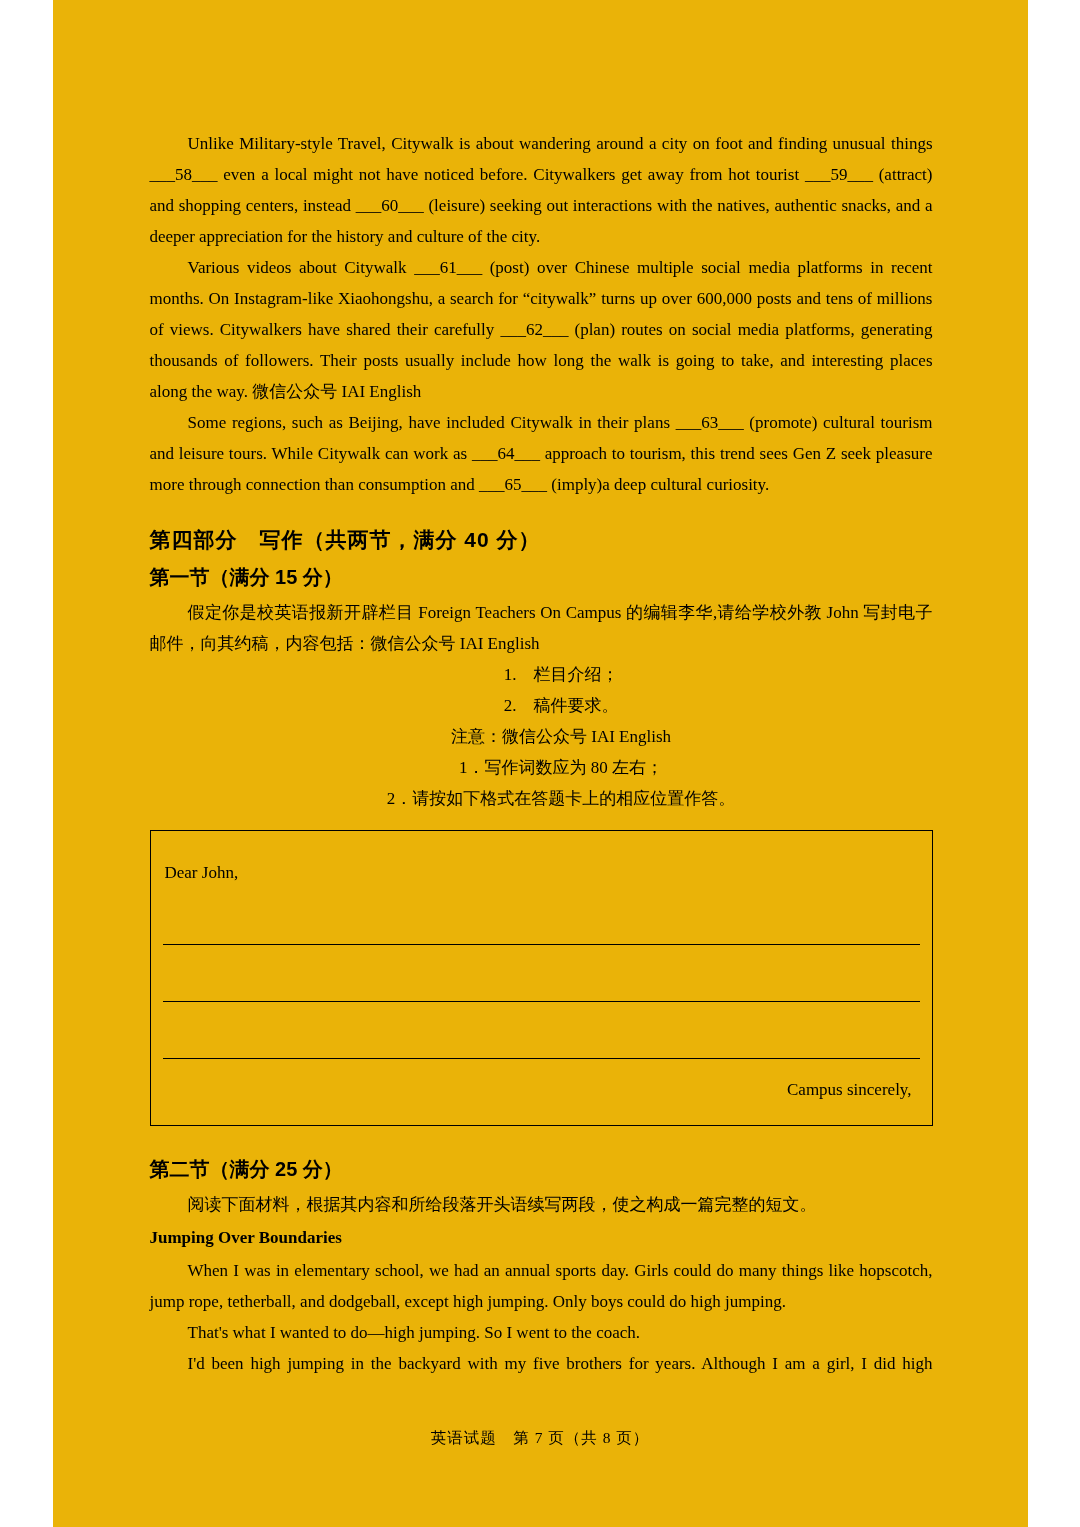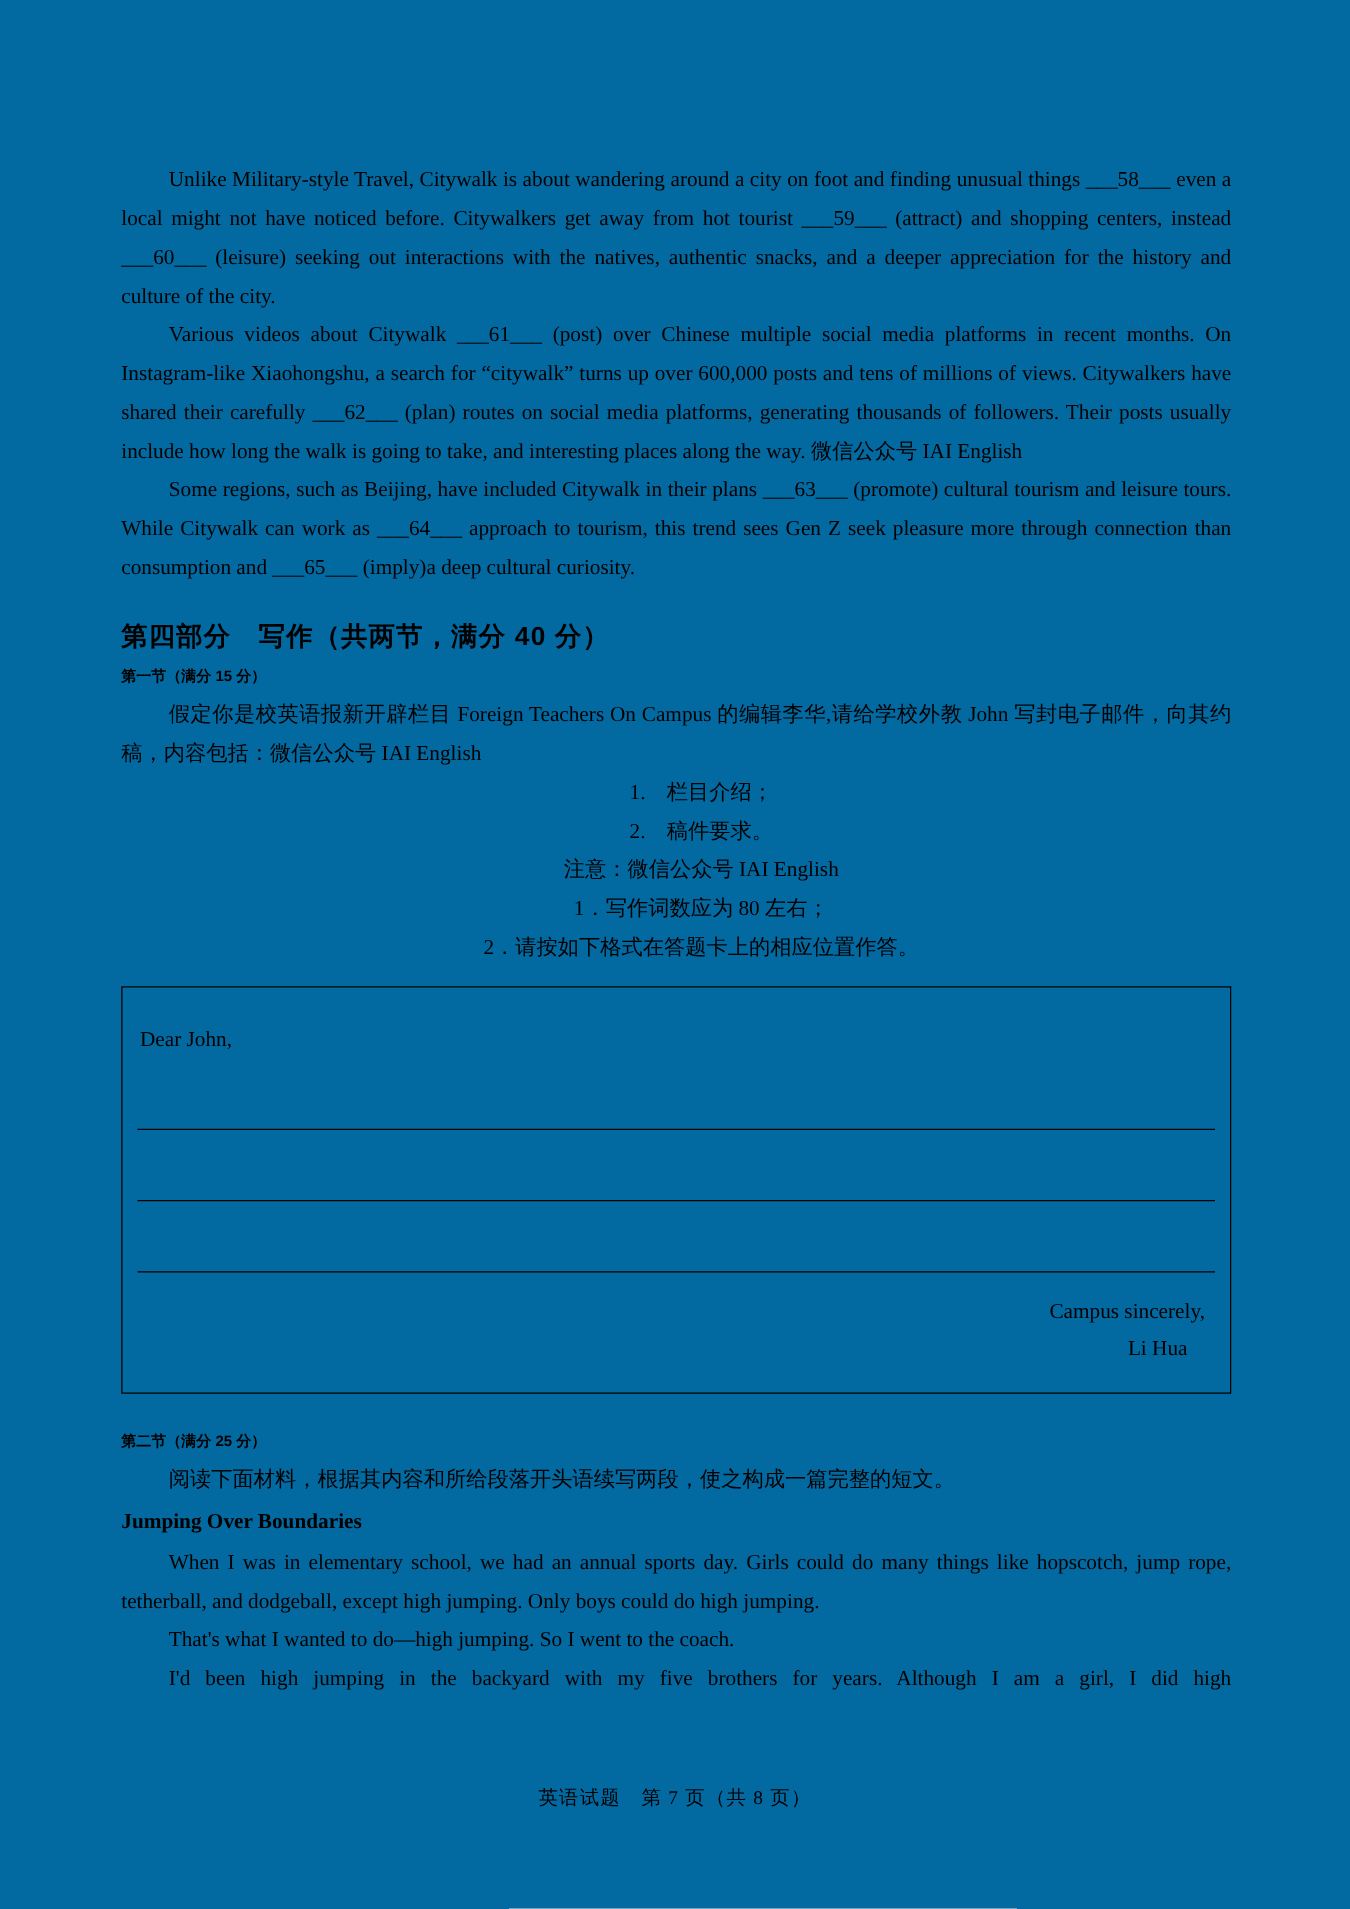--- a/index.html
+++ b/index.html
@@ -1,21 +1,21 @@
 <!DOCTYPE html>
 <html><head>
 <meta charset="utf-8">
 <style>
   * { box-sizing: border-box; }
   html, body { margin: 0; padding: 0; background: #ffffff; }
   .page {
-    width: 1080px;
+    width: 975px;
     height: 1527px;
     margin: 0 auto;
-    background: #0369a1;
+    background: #eab308;
     color: #000000;
     position: relative;
     font-family: "Liberation Serif", "DejaVu Serif", serif;
     font-size: 17px;
     padding: 128px 95px 0 97px;
     overflow: hidden;
   }
   p { margin: 0; text-align: center; }
   .body-para {
     line-height: 31px;
@@ -26,21 +26,21 @@
   .part-header {
     font-family: "Liberation Sans", "DejaVu Sans", sans-serif;
     font-weight: bold;
     font-size: 21px;
     margin: 26px 0 10px 0;
     letter-spacing: 1px;
   }
   .section-header {
     font-family: "Liberation Sans", "DejaVu Sans", sans-serif;
     font-weight: bold;
-    font-size: 12px;
+    font-size: 20px;
     margin: 2px 0 6px 0;
   }
   .section-header.section2 { margin-top: 30px; }
   .list-line {
     line-height: 31px;
     padding-left: 40px;
   }
   .letter-box {
     border: 1.5px solid #000;
     margin: 16px 0 6px 0;
@@ -100,21 +100,20 @@
   <p class="list-line">注意：微信公众号 IAI English</p>
   <p class="list-line">1．写作词数应为 80 左右；</p>
   <p class="list-line">2．请按如下格式在答题卡上的相应位置作答。</p>
 
   <div class="letter-box">
     <div class="salutation">Dear John,</div>
     <div class="write-line"></div>
     <div class="write-line"></div>
     <div class="write-line"></div>
     <div class="closing">Campus sincerely,</div>
-    <div class="signature">Li Hua</div>
   </div>
 
   <h2 class="section-header section2">第二节（满分 25 分）</h2>
 
   <p class="body-para">阅读下面材料，根据其内容和所给段落开头语续写两段，使之构成一篇完整的短文。</p>
 
   <h3 class="story-title">Jumping Over Boundaries</h3>
 
   <p class="body-para">When I was in elementary school, we had an annual sports day. Girls could do many things like hopscotch, jump rope, tetherball, and dodgeball, except high jumping. Only boys could do high jumping.</p>
   <p class="body-para">That's what I wanted to do—high jumping. So I went to the coach.</p>

